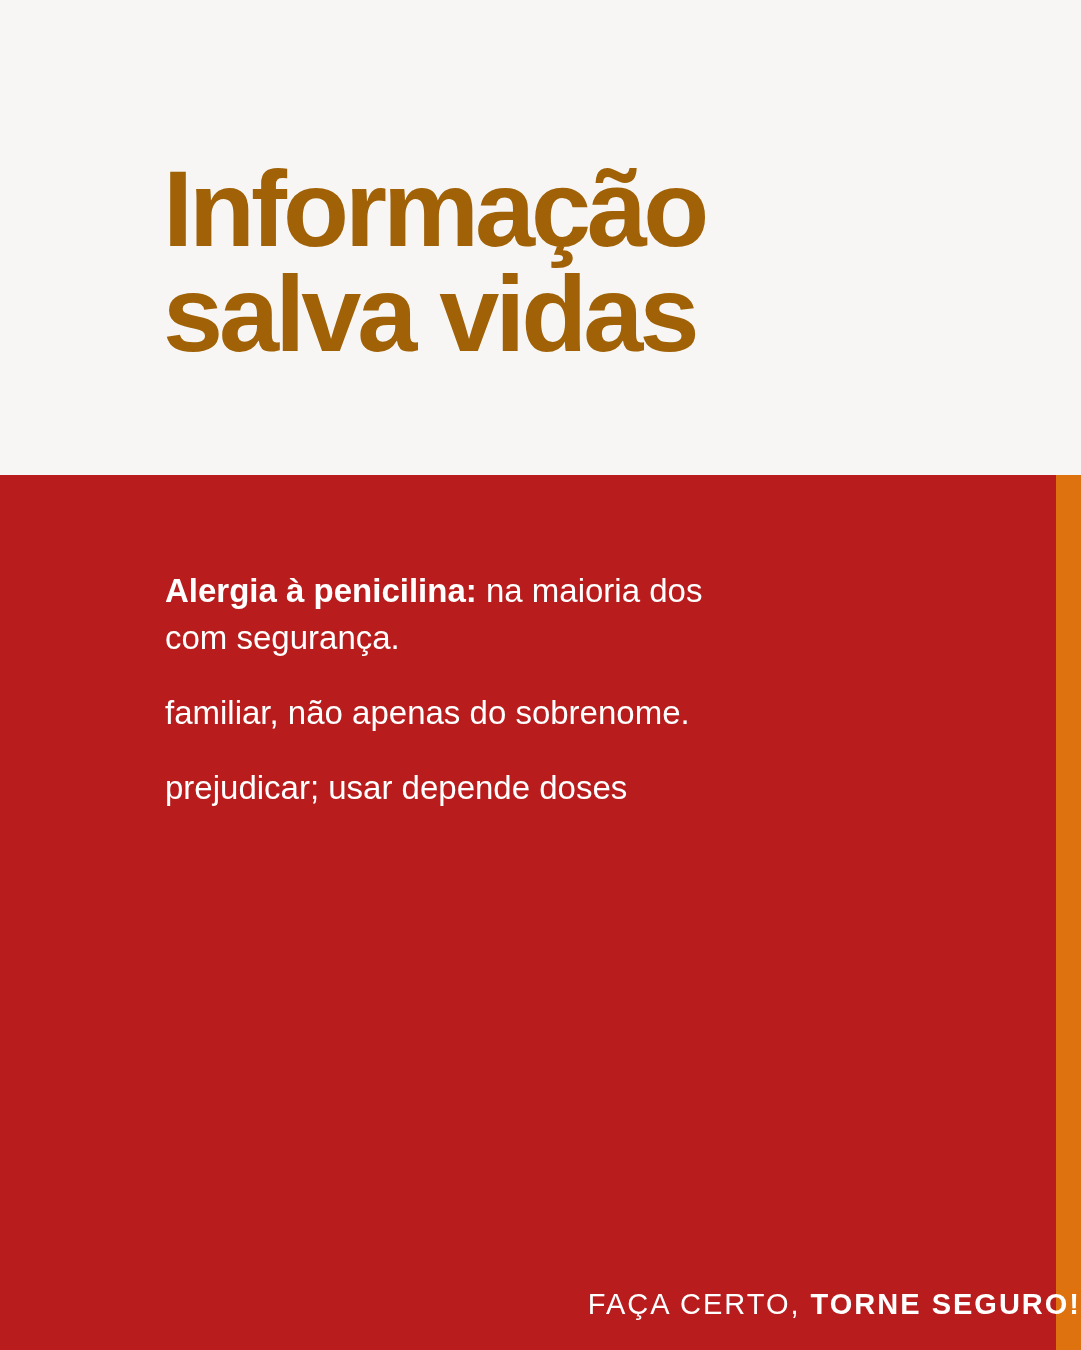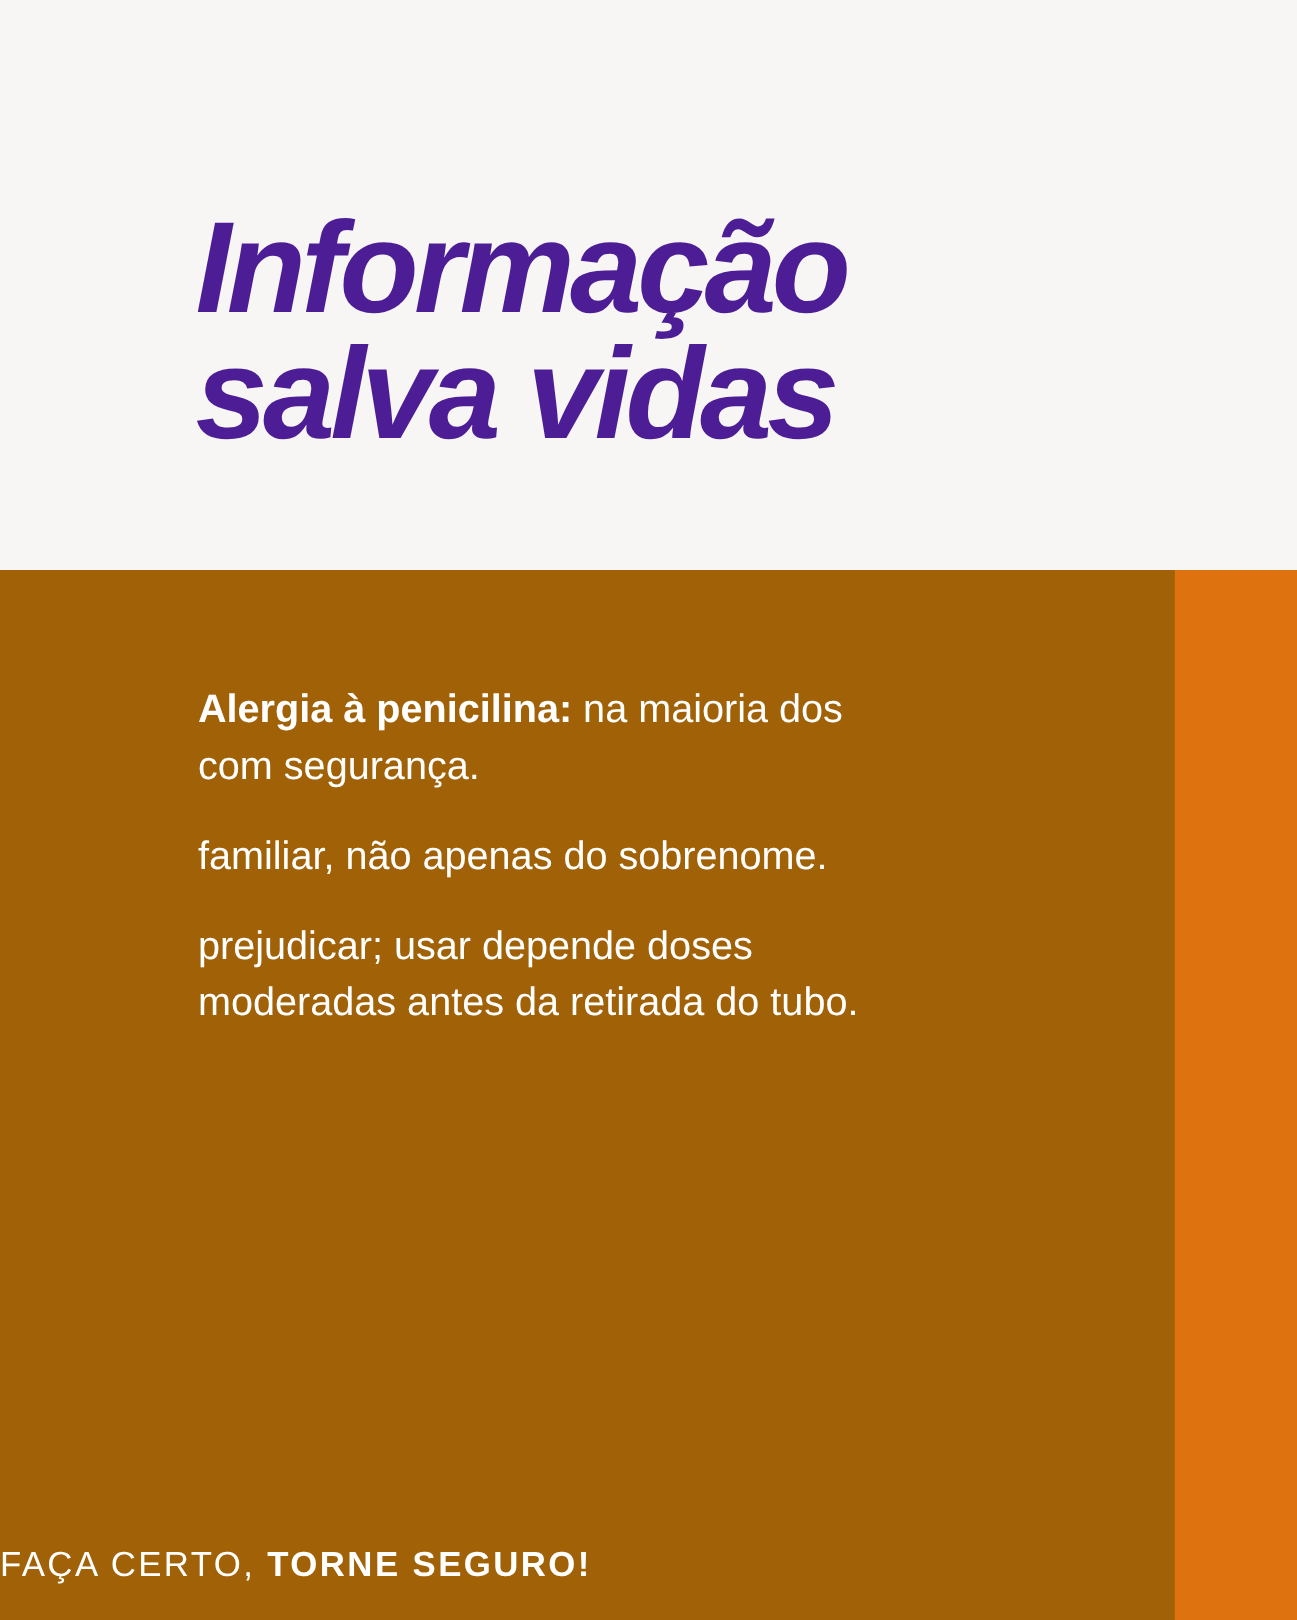--- a/index.html
+++ b/index.html
@@ -15,55 +15,54 @@
   .top-section {
     position: absolute;
     left: 0; top: 0;
     width: 1081px;
     height: 475px;
     background: #F7F6F4;
   }
   .headline {
     position: absolute;
     left: 163px;
-    top: 170px;
+    top: 156px;
     font-size: 108px;
     font-weight: bold;
     line-height: 105px;
     letter-spacing: -4px;
-    color: #4c1d95;
+    color: #a16207;
     white-space: nowrap;
-    font-style: italic;
   }
   .info-panel {
     position: absolute;
     left: 0; top: 475px;
-    width: 979px;
+    width: 1056px;
     height: 875px;
-    background: #a16207;
+    background: #b91c1c;
   }
   .paragraphs {
     padding: 92px 60px 0 165px;
     color: #FFFFFF;
   }
   .paragraph { margin-bottom: 28px; }
   .para-line {
     font-size: 33px;
     line-height: 47px;
     font-weight: normal;
     color: #FFFFFF;
     white-space: nowrap;
   }
   .para-lead { font-weight: bold; }
   .tagline {
     position: absolute;
     left: 0;
     bottom: 28px;
     width: 1081px;
-    text-align: left;
+    text-align: right;
     font-size: 29px;
     line-height: 35px;
     letter-spacing: 2px;
     color: #FFFFFF;
     white-space: nowrap;
   }
   .tagline-medium { font-weight: normal; }
   .tagline-strong { font-weight: bold; }
 </style>
 </head>
@@ -85,21 +84,20 @@
         <div class="para-line"><span class="para-lead">Alergia à penicilina:</span><span> na maioria dos</span></div>
         <div class="para-line">com segurança.</div>
       </div>
 
       <div class="paragraph">
         <div class="para-line">familiar, não apenas do sobrenome.</div>
       </div>
 
       <div class="paragraph">
         <div class="para-line">prejudicar; usar depende doses</div>
-        <div class="para-line">moderadas antes da retirada do tubo.</div>
       </div>
 
     </div>
 
     <div class="tagline">
       <span class="tagline-medium">FAÇA CERTO, </span><span class="tagline-strong">TORNE SEGURO!</span>
     </div>
   </div>
 
 </div>

